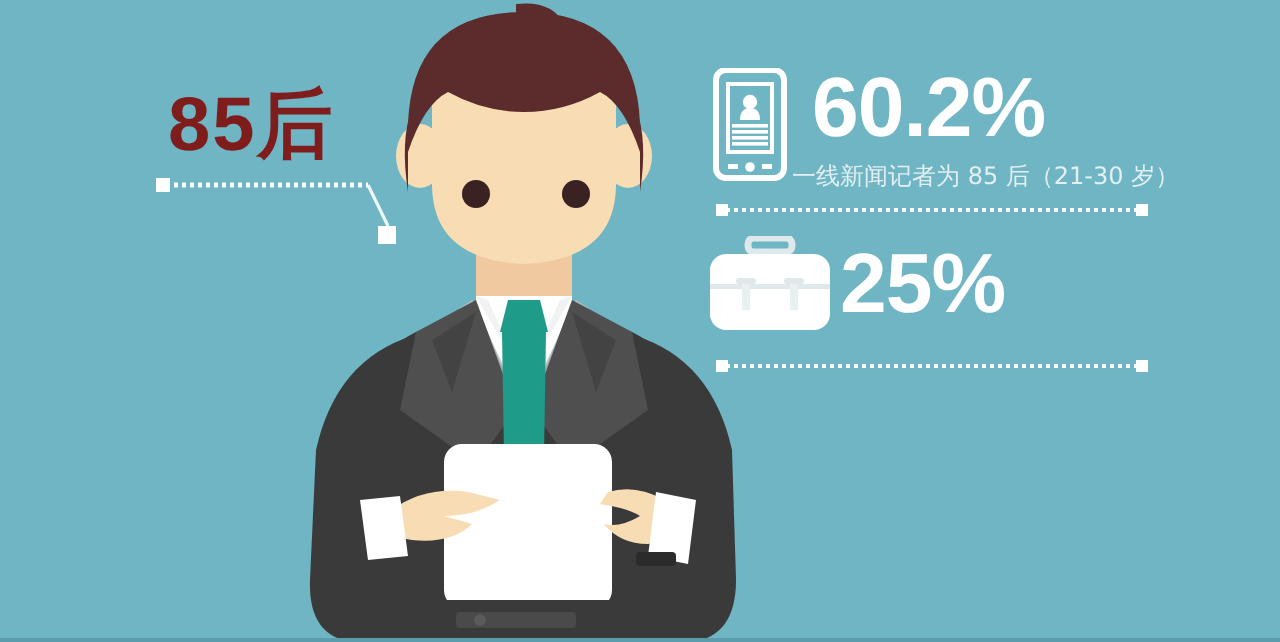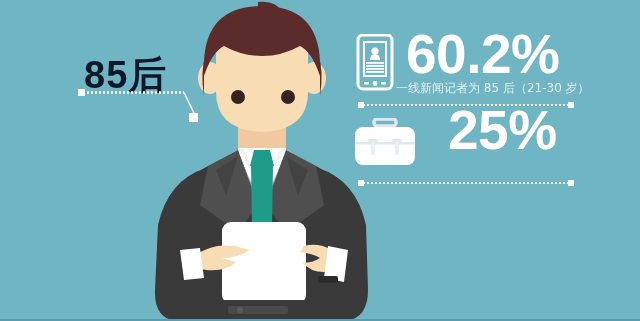--- a/index.html
+++ b/index.html
@@ -33,24 +33,24 @@
   .callout {
     position: absolute;
     left: 78px;
     top: 40px;
     width: 200px;
     height: 90px;
   }
   .callout-label {
     position: absolute;
     left: 6px;
-    top: 12px;
+    top: 0;
     font-size: 38px;
     font-weight: bold;
-    color: #0f172a;
+    color: #7f1d1d;
     letter-spacing: 1px;
     line-height: 46px;
     white-space: nowrap;
   }
   .callout-line {
     position: absolute;
     left: 0;
     top: 46px;
     width: 200px;
     height: 44px;
@@ -86,31 +86,30 @@
   }
   .stat-icon.briefcase {
     top: 12px;
     width: 62px;
     height: 48px;
   }
   .stat-value {
     position: absolute;
     left: 58px;
     top: 2px;
-    font-size: 55px;
+    font-size: 42px;
     font-weight: bold;
     color: #ffffff;
     line-height: 48px;
     letter-spacing: -0.5px;
     white-space: nowrap;
   }
   .stat-row.briefcase-row .stat-value {
     left: 72px;
-    top: 0px;
-    margin-left: 28px;
+    top: 12px;
   }
   .stat-caption {
     position: absolute;
     left: 48px;
     top: 52px;
     font-size: 12px;
     color: #e2f0f4;
     line-height: 16px;
     white-space: nowrap;
     font-family: "DejaVu Sans", "Liberation Sans", sans-serif;

